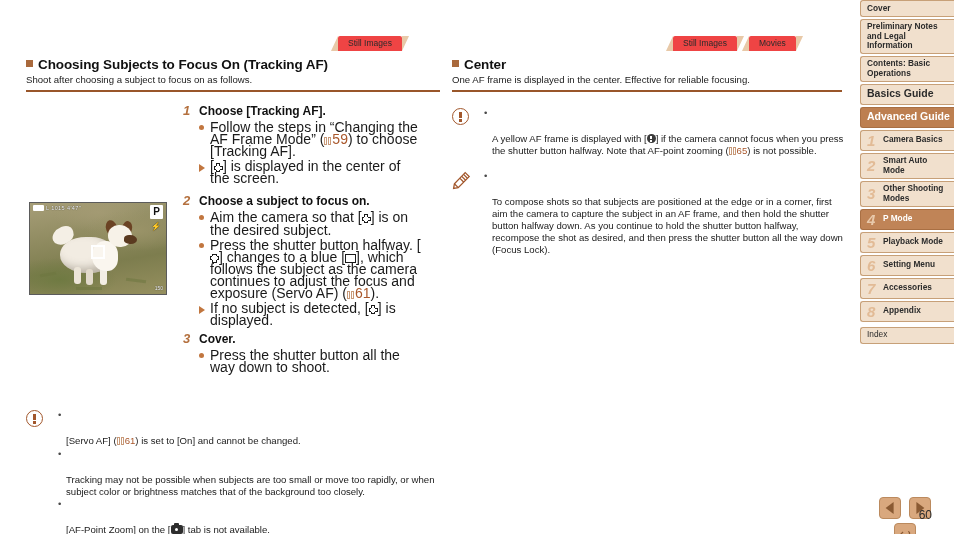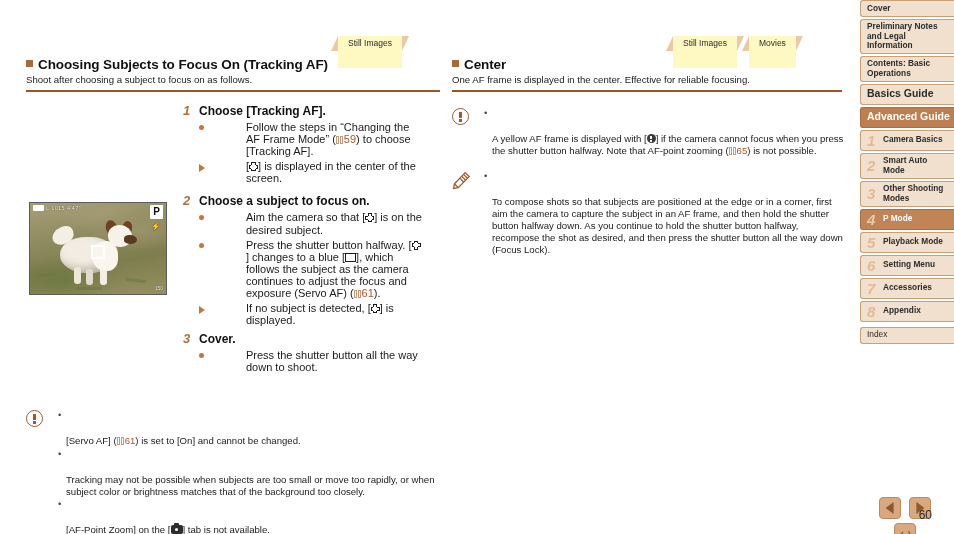--- a/index.html
+++ b/index.html
@@ -10,22 +10,22 @@
     font-size:9.5px;
     color:#1a1a1a;
     position:relative;
     overflow:hidden;
   }
   .page{position:absolute;inset:0;}
 
   
   .tabrow{position:absolute;display:flex;gap:4px;}
   .tab{
-    height:32px;line-height:15px;
-    background:#fef9c3;
+    height:15px;line-height:15px;
+    background:#ef4444;
     color:#2b2b2b;
     font-size:8.5px;
     text-align:center;
     padding:0 10px;
     border-radius:2px 2px 0 0;
     position:relative;
   }
   .tab:before{
     content:"";position:absolute;left:-7px;top:0;
     width:0;height:0;
@@ -65,21 +65,21 @@
   .dot{
     display:inline-block;width:5px;height:5px;border-radius:50%;
     background:#c1763f;margin-top:4px;
   }
   .tri{
     display:inline-block;width:0;height:0;margin-top:3.5px;
     border-left:6px solid #c1763f;
     border-top:4px solid transparent;
     border-bottom:4px solid transparent;
   }
-  .bl .tx{font-size:11px;color:#1a1a1a;margin-left:36px;}
+  .bl .tx{font-size:14px;color:#1a1a1a;}
 
   
   .pref{color:#a9572b;white-space:nowrap;}
   .bookico{
     display:inline-block;width:8px;height:8px;
     vertical-align:-1px;margin-right:0px;position:relative;
   }
   .bookico:before{
     content:"";position:absolute;left:0;top:0;width:3px;height:8px;
     border:0.8px solid #c89a79;box-sizing:border-box;

